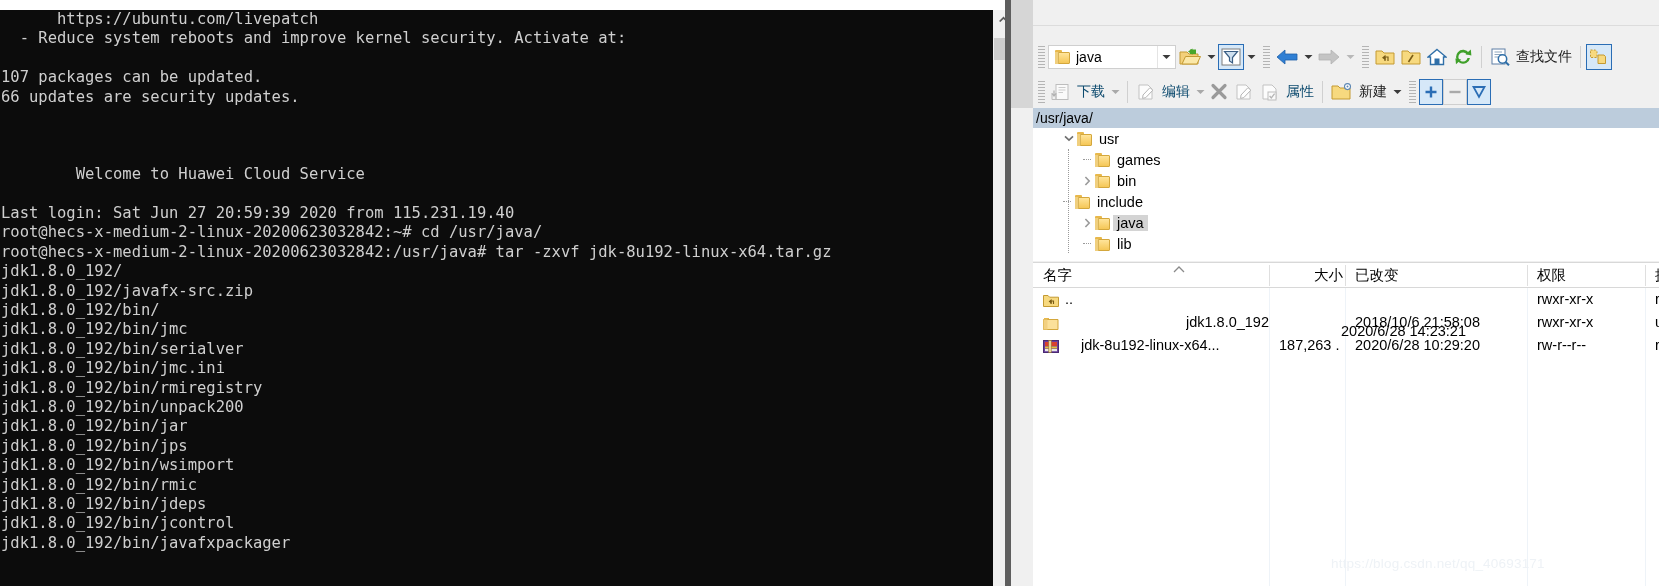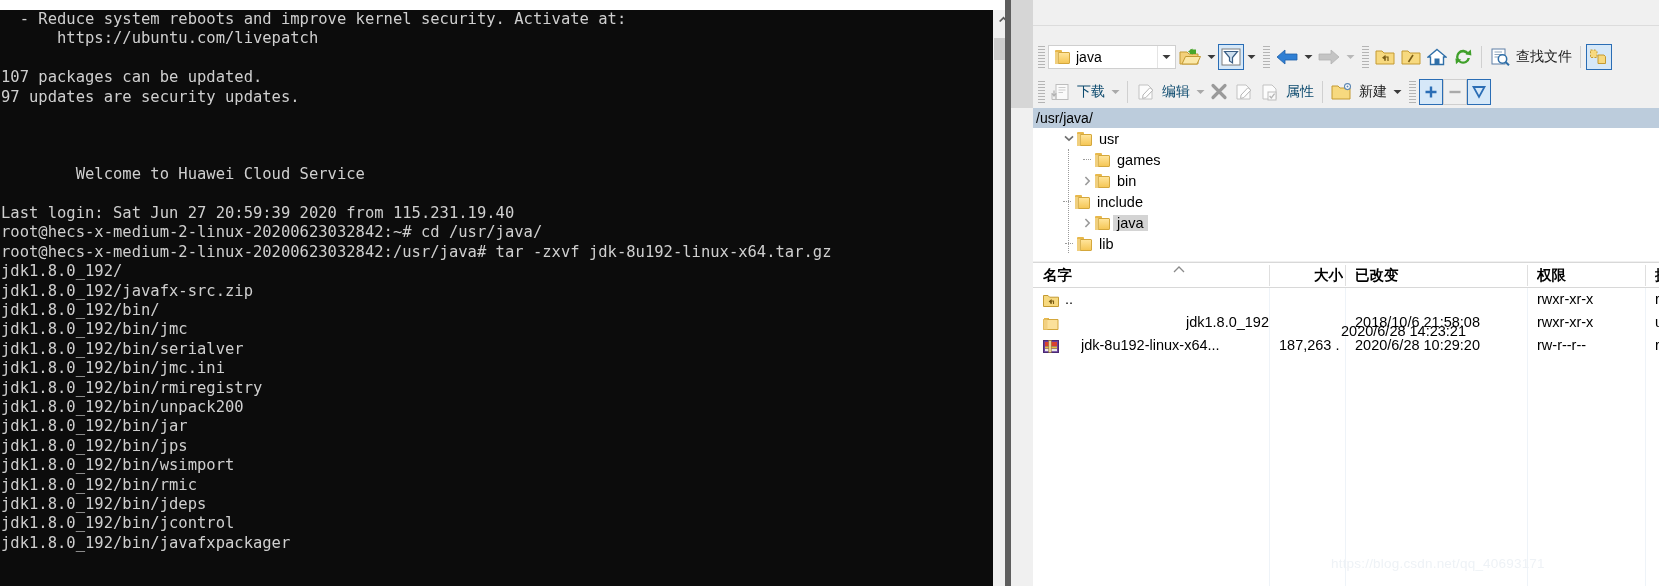--- a/index.html
+++ b/index.html
@@ -183,21 +183,21 @@
     position: absolute; left: 22px; top: 262px; width: 626px; height: 1px;
     background: #d8d8d8;
   }
   #list-header {
     position: relative; height: 25px; width: 626px;
     background: #ffffff; border-bottom: 1px solid #d8d8d8;
   }
   .hcell {
     position: absolute; top: 0; height: 25px;
     font-size: 14.5px; color: #000; line-height: 25px;
-    white-space: nowrap; overflow: hidden; font-weight: bold;
+    white-space: nowrap; overflow: hidden;
   }
   .hdiv {
     position: absolute; top: 2px; width: 1px; height: 21px; background: #dfdfdf;
   }
   #sort-caret {
     position: absolute; left: 140px; top: 1px;
     font-size: 11px; color: #6d6d6d; line-height: 10px;
   }
   .row {
     position: relative; height: 23px; width: 626px;
@@ -237,25 +237,25 @@
   }
 </style>
 </head>
 <body>
 
 <div id="root">
 
   <div id="terminal-pane">
     <div id="terminal-titlebar"></div>
     <div id="terminal-screen">
+        <div class="term-line">      https://ubuntu.com/livepatch</div>
         <div class="term-line">  - Reduce system reboots and improve kernel security. Activate at:</div>
-        <div class="term-line">      https://ubuntu.com/livepatch</div>
         <div class="term-line term-blank">&nbsp;</div>
         <div class="term-line">107 packages can be updated.</div>
-        <div class="term-line">97 updates are security updates.</div>
+        <div class="term-line">66 updates are security updates.</div>
         <div class="term-line term-blank">&nbsp;</div>
         <div class="term-line term-blank">&nbsp;</div>
         <div class="term-line term-blank">&nbsp;</div>
         <div class="term-line">        Welcome to Huawei Cloud Service</div>
         <div class="term-line term-blank">&nbsp;</div>
         <div class="term-line">Last login: Sat Jun 27 20:59:39 2020 from 115.231.19.40</div>
         <div class="term-line">root@hecs-x-medium-2-linux-20200623032842:~# cd /usr/java/</div>
         <div class="term-line">root@hecs-x-medium-2-linux-20200623032842:/usr/java# tar -zxvf jdk-8u192-linux-x64.tar.gz</div>
         <div class="term-line">jdk1.8.0_192/</div>
         <div class="term-line">jdk1.8.0_192/javafx-src.zip</div>
@@ -560,21 +560,21 @@
               <path d="M1.4 1 L5.2 5 L1.4 9" fill="none" stroke="#9a9a9a" stroke-width="1.6"></path>
             </svg>
           </span>
           <span class="folder-ico">
             <i class="tab"></i>
             <i class="body"></i>
             <i class="side"></i>
           </span>
           <span class="tree-label">java</span>
         </div>
-        <div class="tree-row" style="padding-left: 28px;">
+        <div class="tree-row" style="padding-left: 46px;">
           <span class="tree-expander">
             <i style="display:block;width:8px;border-bottom:1px dotted #9a9a9a;"></i>
           </span>
           <span class="folder-ico">
             <i class="tab"></i>
             <i class="body"></i>
             <i class="side"></i>
           </span>
           <span class="tree-label">lib</span>
         </div>

